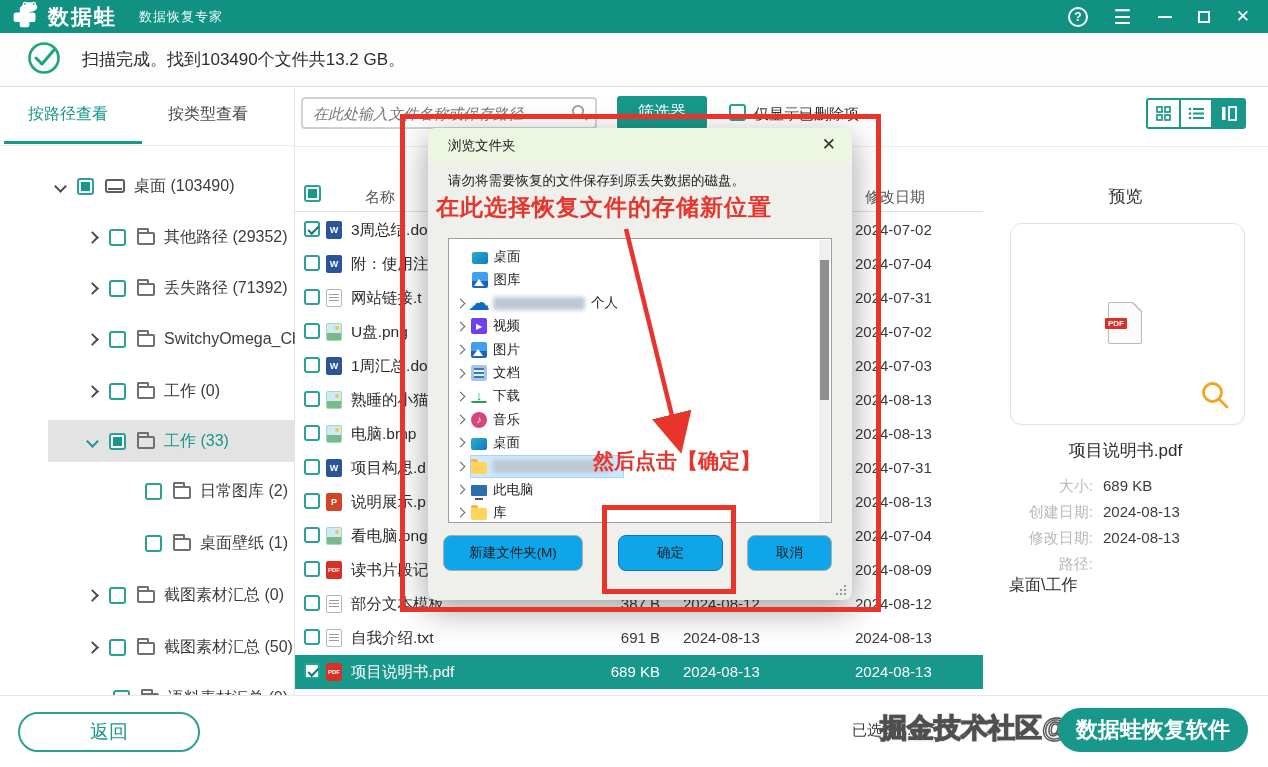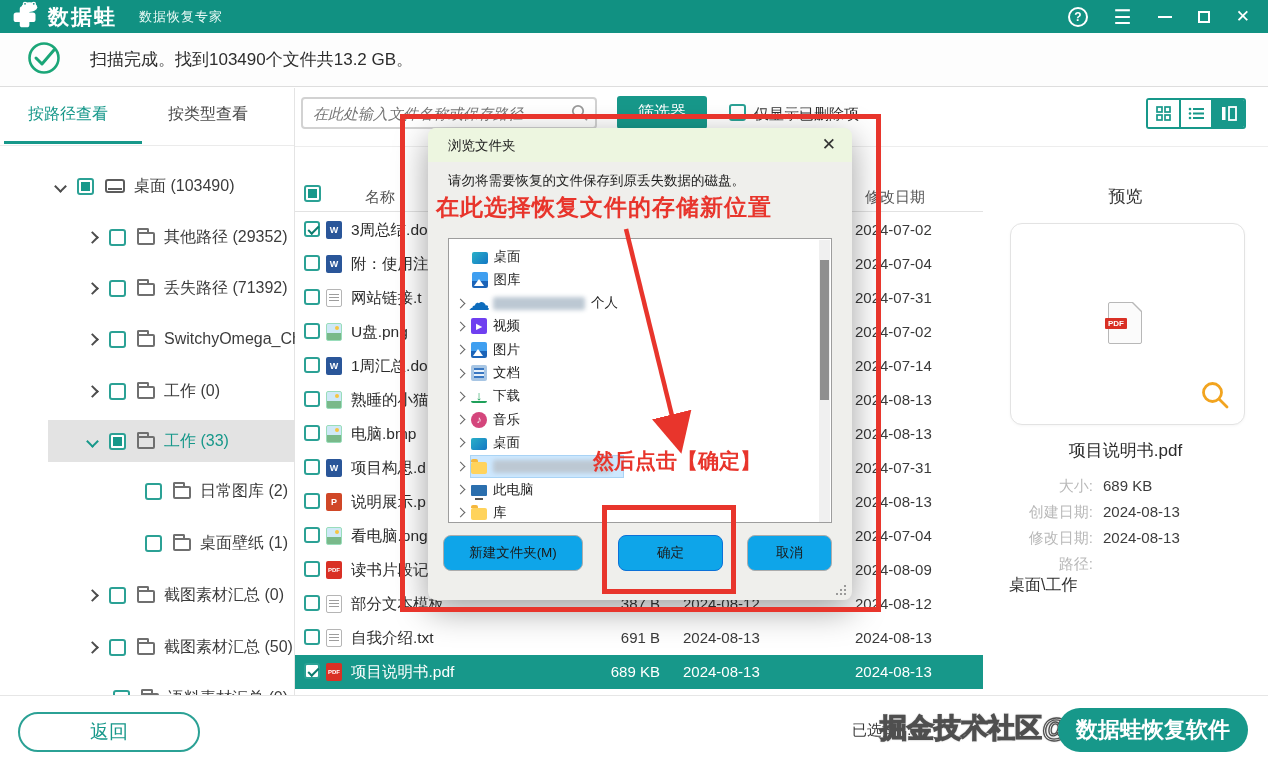--- a/index.html
+++ b/index.html
@@ -14,21 +14,21 @@
   .tb-icons { position:absolute; right:0; top:0; height:33px; display:flex; align-items:center; gap:26px; padding-right:18px; }
   .tb-ic { color:#fff; cursor:pointer; display:flex; align-items:center; justify-content:center; }
   .help-ic { width:20px; height:20px; border:2px solid #fff; border-radius:50%; font-size:12px; font-weight:bold; }
   .menu-ic { font-size:20px; line-height:1; }
   .min-ic { width:14px; height:2px; background:#fff; }
   .max-ic { width:12px; height:12px; border:2px solid #fff; }
   .close-ic { font-size:17px; font-weight:bold; }
 
   
   .scanbar { position:absolute; left:0; top:33px; width:1268px; height:54px; background:#fdfdfd; border-bottom:1px solid #dedede; display:flex; align-items:center; }
-  .scan-text { font-size:17px; color:#2d2d2d; margin-left:28px; }
+  .scan-text { font-size:17px; color:#2d2d2d; margin-left:20px; }
 
   
   .sidebar { position:absolute; left:0; top:88px; width:295px; height:607px; background:#fff; border-right:1px solid #e4e4e4; }
   .tabs { position:absolute; left:0; top:0; width:100%; height:58px; border-bottom:1px solid #ebebeb; }
   .tab { position:absolute; top:16px; font-size:16px; cursor:pointer; }
   .tab1 { left:28px; color:#17988a; }
   .tab2 { left:168px; color:#4a4a4a; }
   .tab-underline { position:absolute; left:4px; top:53px; width:138px; height:3px; background:#17988a; }
   .srow { position:absolute; left:0; height:42px; width:295px; display:flex; align-items:center; cursor:pointer;margin-left:48px; }
   .srow.active { background:#e3e3e3; }
@@ -354,21 +354,21 @@
           <span class="fsize"></span>
           <span class="fcreated"></span>
           <span class="fmodified">2024-07-02</span>
         </div>
         <div class="frow" style="top: 202px;">
           <span class="cb"></span>
           <span class="fic fic-doc">W</span>
           <span class="fname">1周汇总.do</span>
           <span class="fsize"></span>
           <span class="fcreated"></span>
-          <span class="fmodified">2024-07-14</span>
+          <span class="fmodified">2024-07-03</span>
         </div>
         <div class="frow" style="top: 236px;">
           <span class="cb"></span>
           <span class="fic fic-img"></span>
           <span class="fname">熟睡的小猫</span>
           <span class="fsize"></span>
           <span class="fcreated"></span>
           <span class="fmodified">2024-08-13</span>
         </div>
         <div class="frow" style="top: 270px;">

